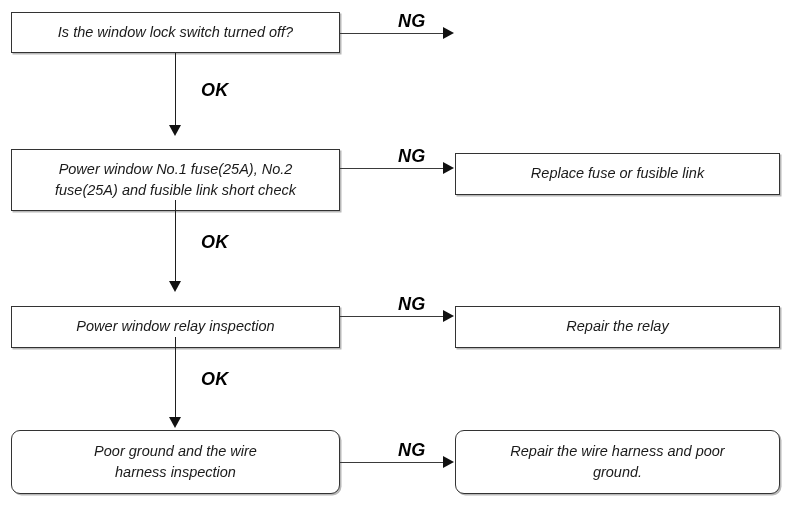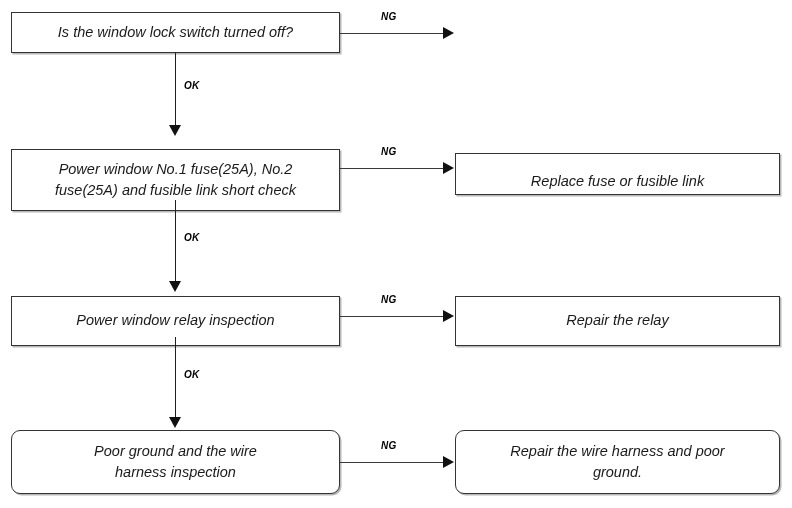--- a/index.html
+++ b/index.html
@@ -37,21 +37,21 @@
     display: block;
     white-space: pre-line;
   }
   
   .node.left  { left: 11px;  width: 329px; }
   
   .node.right { left: 455px; width: 325px; }
 
   .row1 { top: 12px;  height: 41px; }
   .row2 { top: 138px; height: 62px; margin-top: 11px; }
-  .row3 { top: 296px; height: 50px; }
+  .row3 { top: 306px; height: 42px; }
   .row4 { top: 430px; height: 64px; border-radius: 9px; }
 
   
   .h-line {
     position: absolute;
     height: 0;
     border-top: 1.5px solid #3a3a3a;
   }
   .v-line {
     position: absolute;
@@ -69,25 +69,26 @@
   .arrow-down {
     position: absolute;
     width: 0;
     height: 0;
     border-left: 6px solid transparent;
     border-right: 6px solid transparent;
     border-top: 11px solid #111111;
   }
   .edge-label {
     position: absolute;
-    font-size: 10px;
+    font-size: 18px;
     font-weight: bold;
     color: #000000;
     letter-spacing: 0.3px;
     white-space: nowrap;
+    margin-left: 17px;
   }
 </style>
 </head>
 <body>
 
 <div id="flowchart">
 
   <div class="node left row1">
     <span class="node-text">Is the window lock switch turned off?</span>
   </div>
@@ -99,21 +100,21 @@
   <div class="arrow-down" style="left:169px; top:125px;"></div>
   <div class="edge-label" style="left:184px; top:80px;">OK</div>
 
   <div class="node left row2">
     <span class="node-text">Power window No.1 fuse(25A), No.2
 fuse(25A) and fusible link short check</span>
   </div>
   <div class="h-line" style="left:340px; top:168px; width:104px;"></div>
   <div class="arrow-right" style="left:443px; top:162px;"></div>
   <div class="edge-label" style="left:381px; top:146px;">NG</div>
-  <div class="node right row2" style="top:142px; height:42px;align-items:flex-end;">
+  <div class="node right row2" style="top:142px; height:42px;">
     <span class="node-text">Replace fuse or fusible link</span>
   </div>
 
   <div class="v-line" style="left:175px; top:200px; height:82px;"></div>
   <div class="arrow-down" style="left:169px; top:281px;"></div>
   <div class="edge-label" style="left:184px; top:232px;">OK</div>
 
   <div class="node left row3">
     <span class="node-text">Power window relay inspection</span>
   </div>

